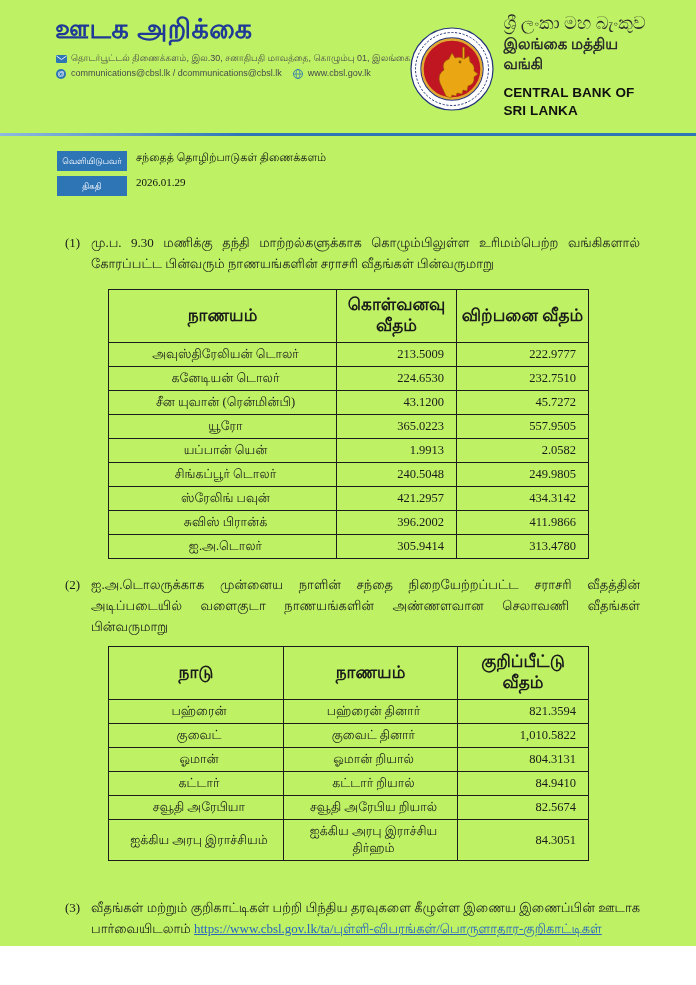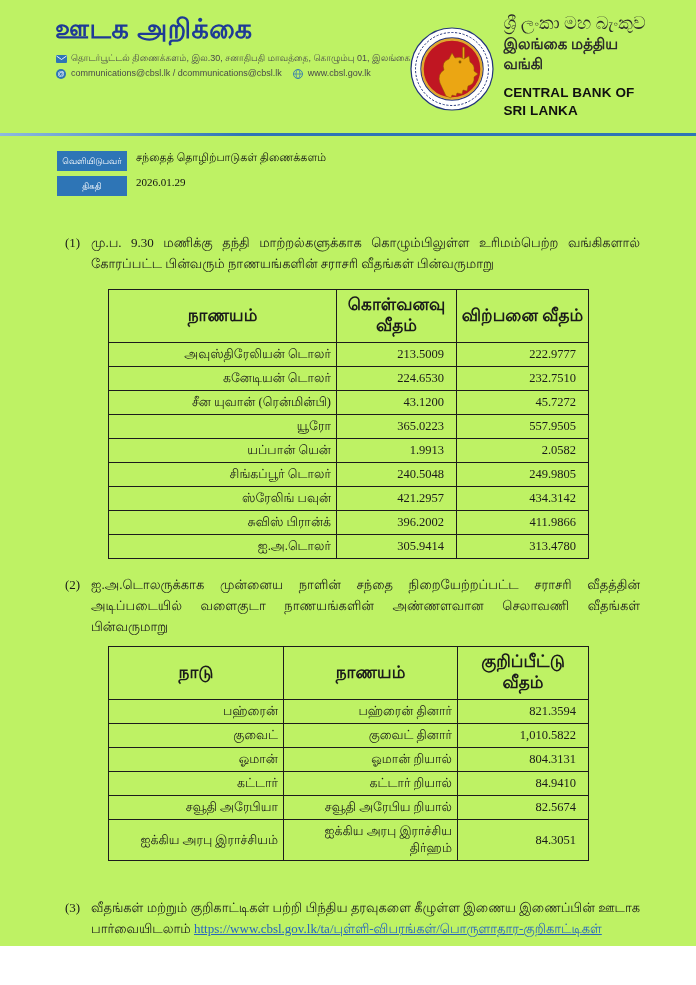--- a/index.html
+++ b/index.html
@@ -58,21 +58,21 @@
   .link { color:#2866c0; text-decoration:underline; }
 
   
   table.doc-table { border-collapse:collapse; margin-left:108px; table-layout:fixed; }
   .t1 { margin-top:15px; width:480px; }
   .t2 { margin-top:9px;  width:480px; }
   .doc-table th, .doc-table td { border:1px solid #1c1c1c; }
   .doc-table th {
     font-weight:bold; text-align:center; font-size:17px; padding:5px 3px;
   }
-  .doc-table td.txt { text-align:right; font-size:12.5px; padding:3px 5px 3px 11px; line-height:17px; }
+  .doc-table td.txt { text-align:center; font-size:12.5px; padding:3px 5px 3px 11px; line-height:17px; }
   .doc-table td.num {
     text-align:right; padding:3px 12px 3px 4px;
     font-family:Liberation Serif, serif; font-size:12.5px;
   }
   .t1 col.c1 { width:228px; } .t1 col.c2 { width:120px; } .t1 col.c3 { width:132px; }
   .t2 col.c1 { width:175px; } .t2 col.c2 { width:174px; } .t2 col.c3 { width:131px; }
 </style>
 </head>
 <body>
 

